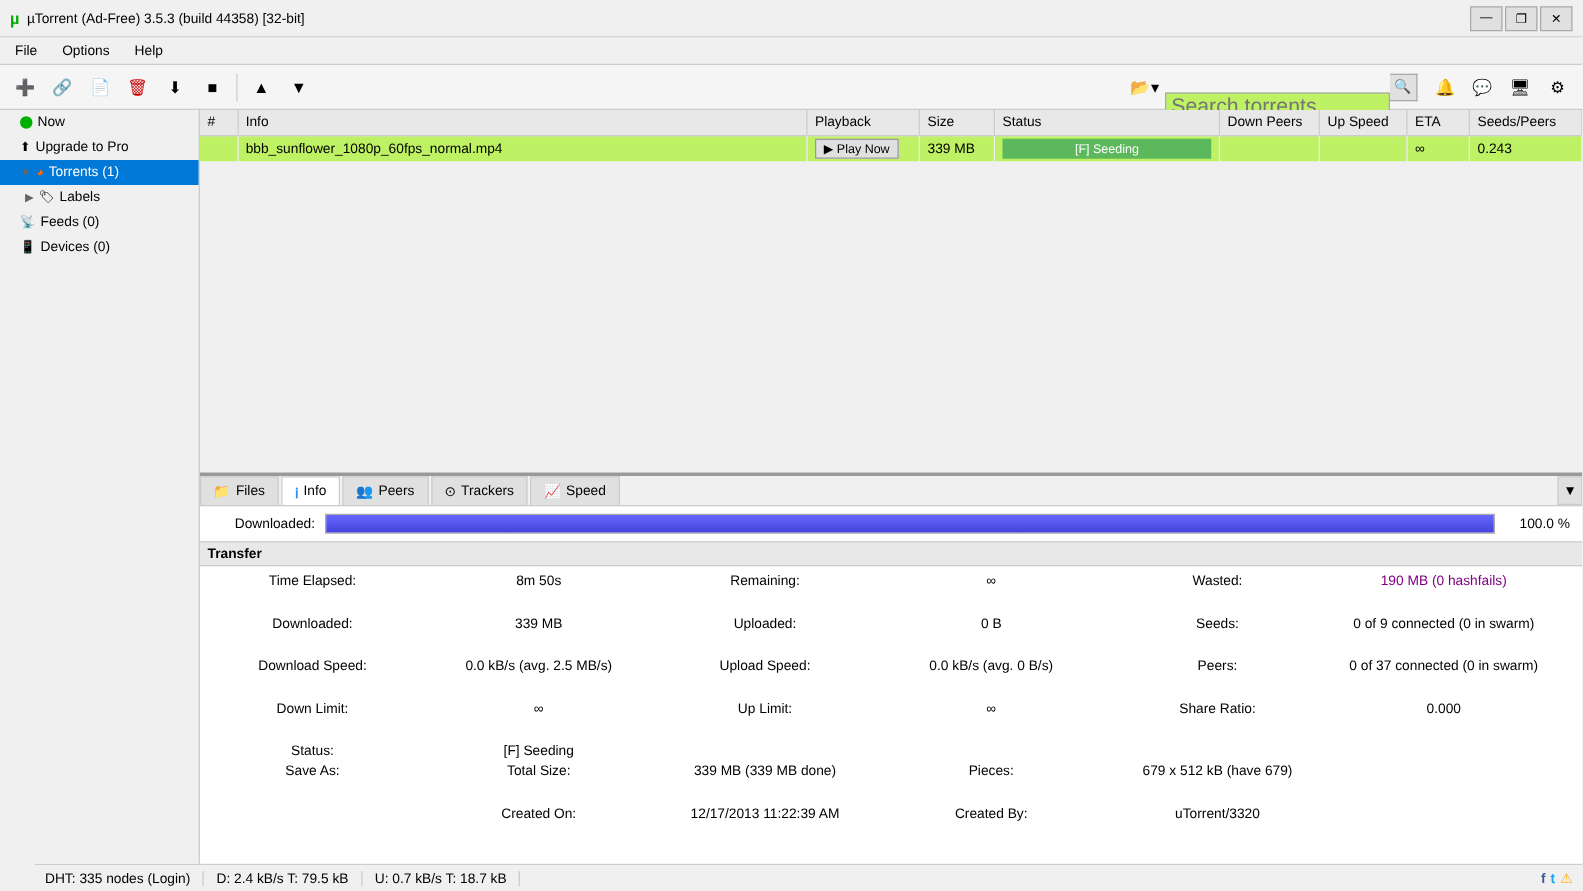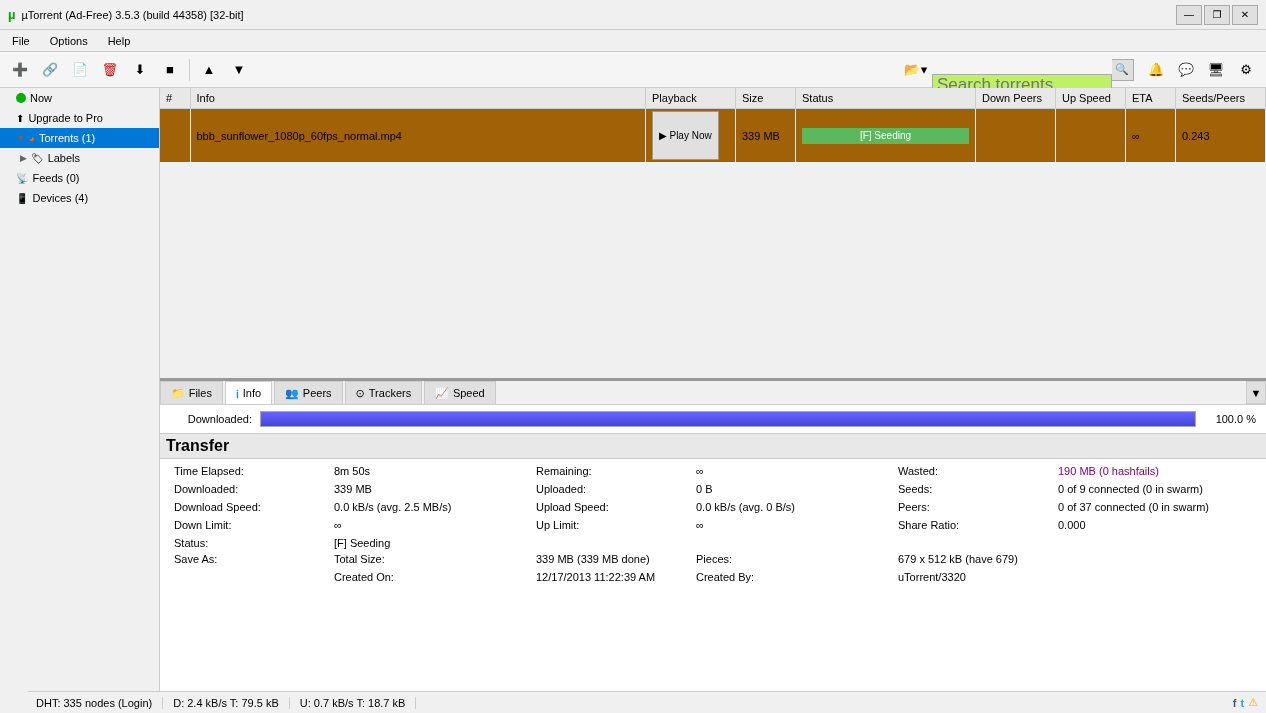--- a/index.html
+++ b/index.html
@@ -115,34 +115,34 @@
     #torrent-table th {
       text-align: left; padding: 4px 6px;
       border-right: 1px solid #ccc;
       font-weight: normal;
       font-size: 11px;
       white-space: nowrap;
       cursor: pointer;
       user-select: none;
     }
     #torrent-table td { padding: 2px 6px; border-right: 1px solid #eee; font-size: 11px; }
-    #torrent-table tbody tr { background: #a16207; margin-top: 19px; }
+    #torrent-table tbody tr { background: #bef264; margin-top: 19px; }
     .col-num { width: 30px; }
     .col-name { min-width: 200px; }
     .col-playback { width: 90px; }
     .col-size { width: 60px; }
     .col-status { width: 180px; }
     .col-downspeed { width: 80px; }
     .col-upspeed { width: 70px; }
     .col-eta { width: 50px; }
     .col-seeds { width: 90px; }
     .play-btn {
       background: #e0e0e0;
       border: 1px solid #999;
-      padding: 18px 6px;
+      padding: 1px 6px;
       cursor: pointer;
       font-size: 10px;
       display: inline-flex; align-items: center; gap: 3px;
     }
     .status-bar-green {
       background: #5cb85c;
       height: 16px;
       display: flex; align-items: center; justify-content: center;
       color: white;
       font-size: 10px;
@@ -183,33 +183,34 @@
     
     #info-content { flex: 1; overflow-y: auto; padding: 6px 10px; }
 
     .progress-row { display: flex; align-items: center; margin-bottom: 4px; }
     .progress-label { width: 90px; text-align: right; padding-right: 8px; font-size: 11px; }
     .progress-bar-container { flex: 1; height: 16px; background: #e0e0e0; border: 1px solid #aaa; }
     .progress-bar-fill { height: 100%; }
     .progress-value { width: 60px; text-align: right; font-size: 11px; padding-left: 6px; }
 
     .section-header {
-      font-weight: bold; font-size: 16px;
+      font-weight: bold; font-size: 11px;
       background: #e8e8e8;
       padding: 3px 6px;
       margin: 6px -10px 4px -10px;
       border-top: 1px solid #ccc;
       border-bottom: 1px solid #ccc;
     }
 
     .info-grid {
       display: grid;
       grid-template-columns: 160px 1fr 160px 1fr 160px 1fr;
-      gap: 2px 0;
-      font-size: 11px;
+      gap: 18px 0;
+      font-size: 11px;
+      text-align: center;
     }
     .info-label { color: #000; padding: 2px 4px; white-space: nowrap; }
     .info-value { color: #000; padding: 2px 4px; }
     .info-value.purple { color: #800080; }
 
     
     #statusbar {
       height: 22px;
       background: #f0f0f0;
       border-top: 1px solid #ccc;
@@ -287,21 +288,21 @@
       <span class="expand-icon">▶</span>
       <span class="sidebar-icon">🏷</span>
       <span>Labels</span>
     </div>
     <div class="sidebar-item">
       <span class="sidebar-icon">📡</span>
       <span>Feeds (0)</span>
     </div>
     <div class="sidebar-item">
       <span class="sidebar-icon">📱</span>
-      <span>Devices (4)</span>
+      <span>Devices (0)</span>
     </div>
   </div>
 
   <div id="content">
 
     <div id="torrent-list">
       <table id="torrent-table">
         <thead>
           <tr>
             <th class="col-num">#</th>

